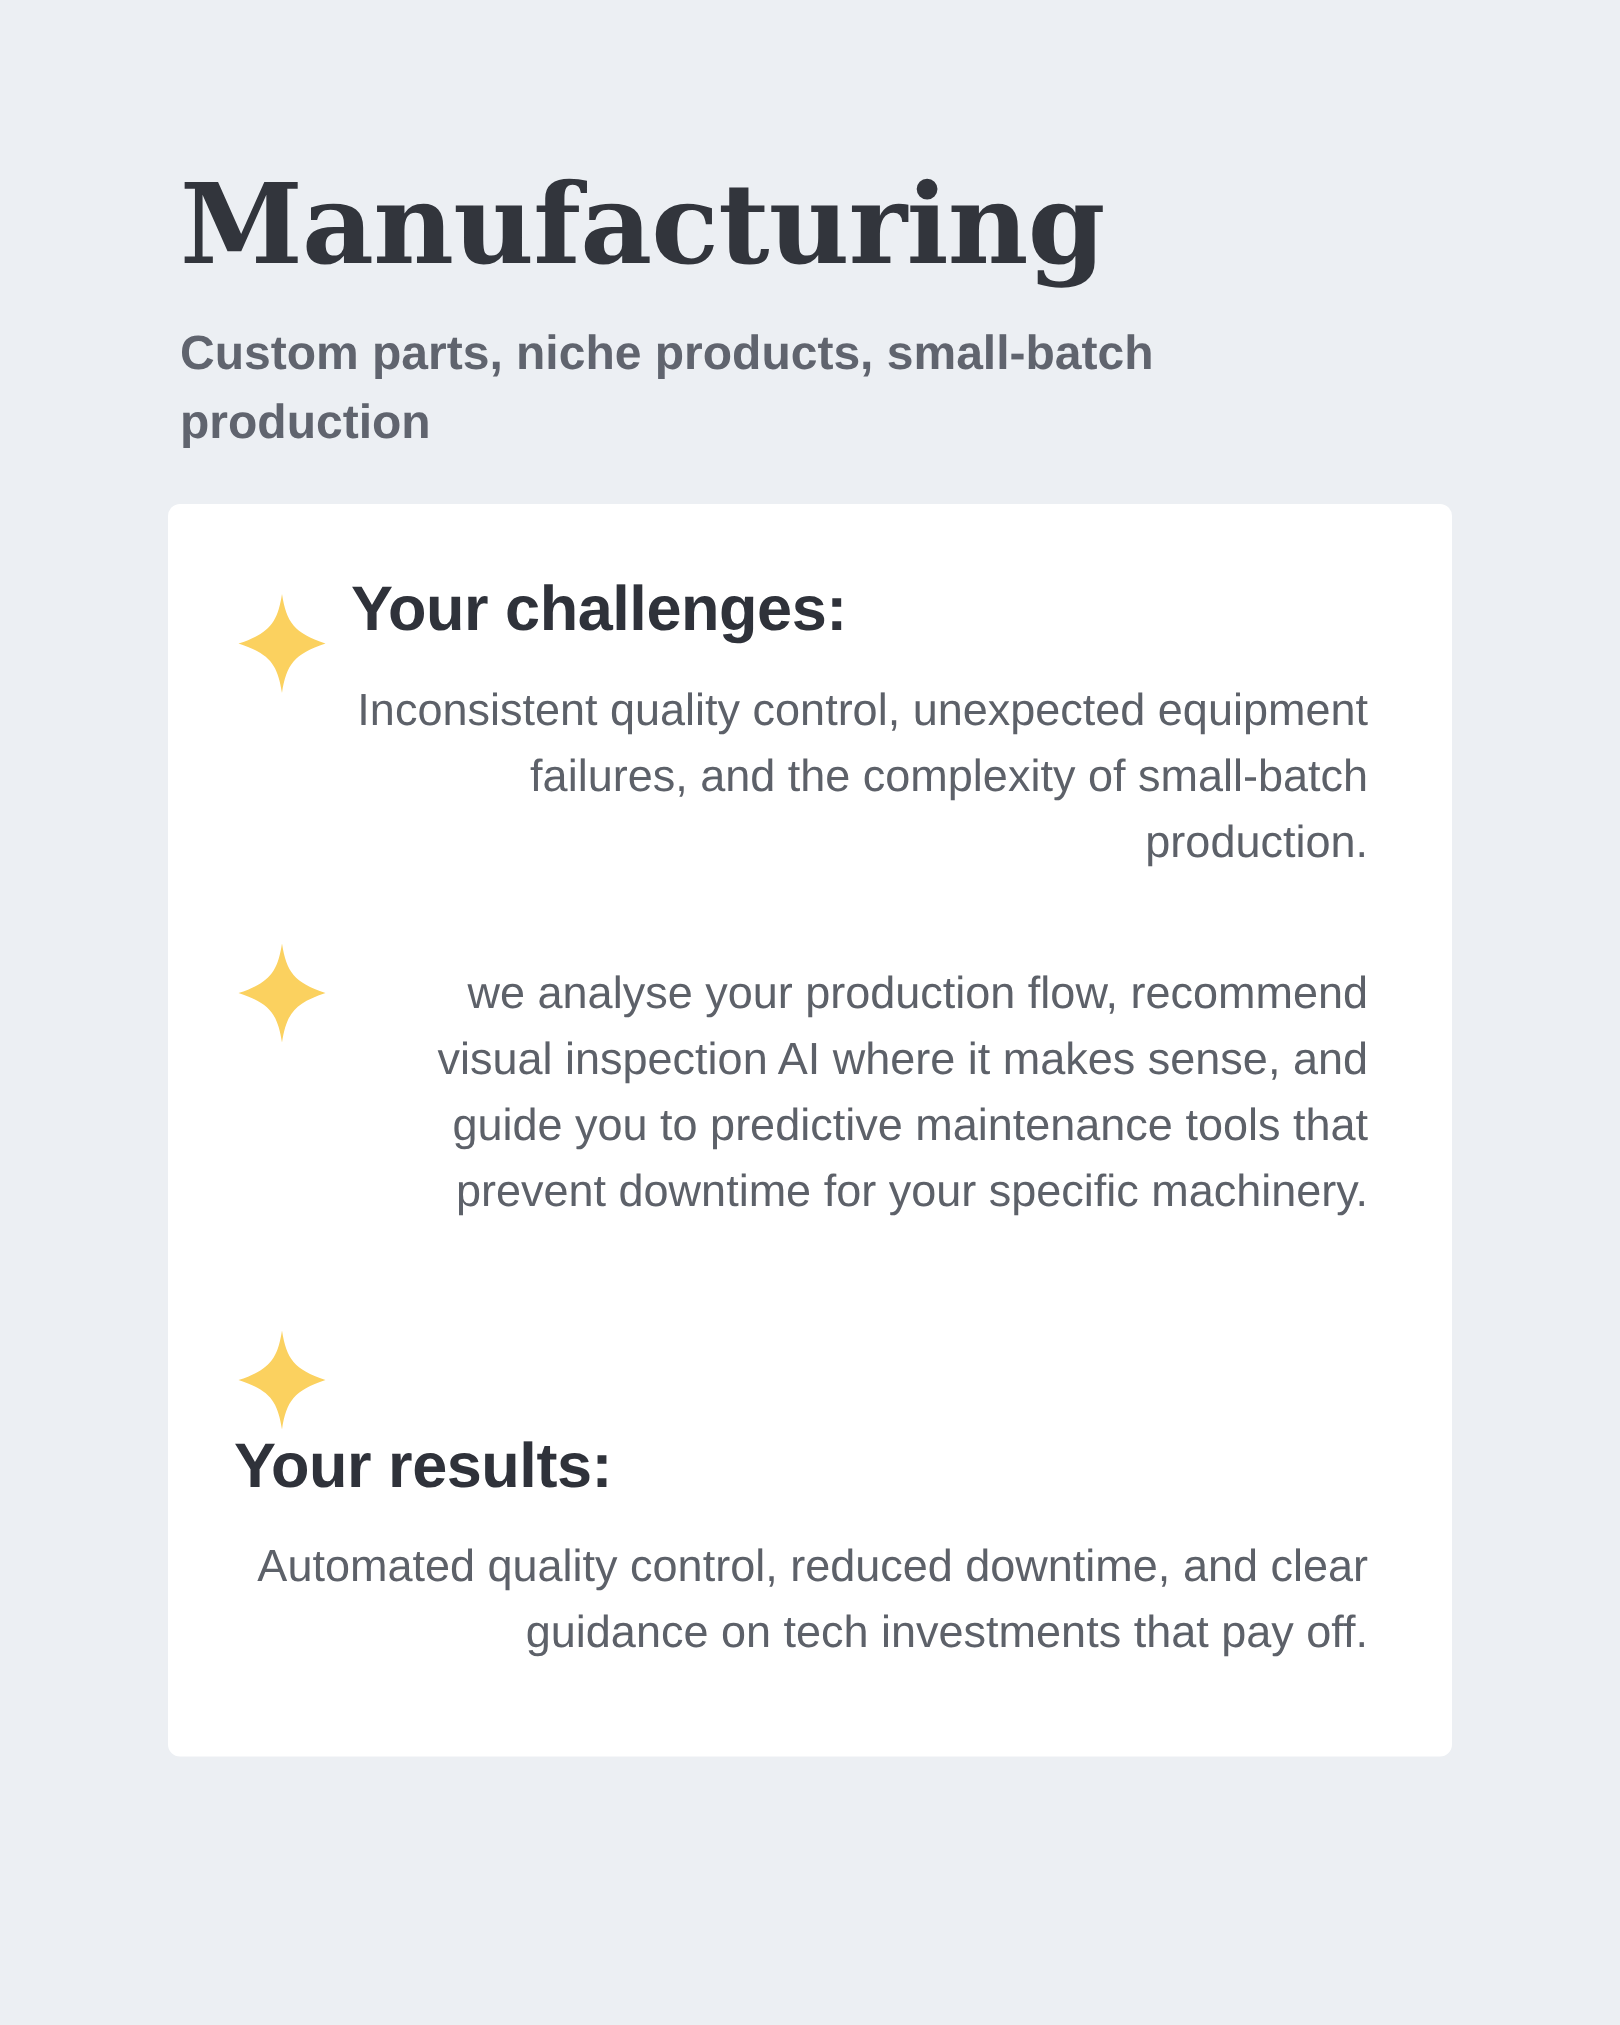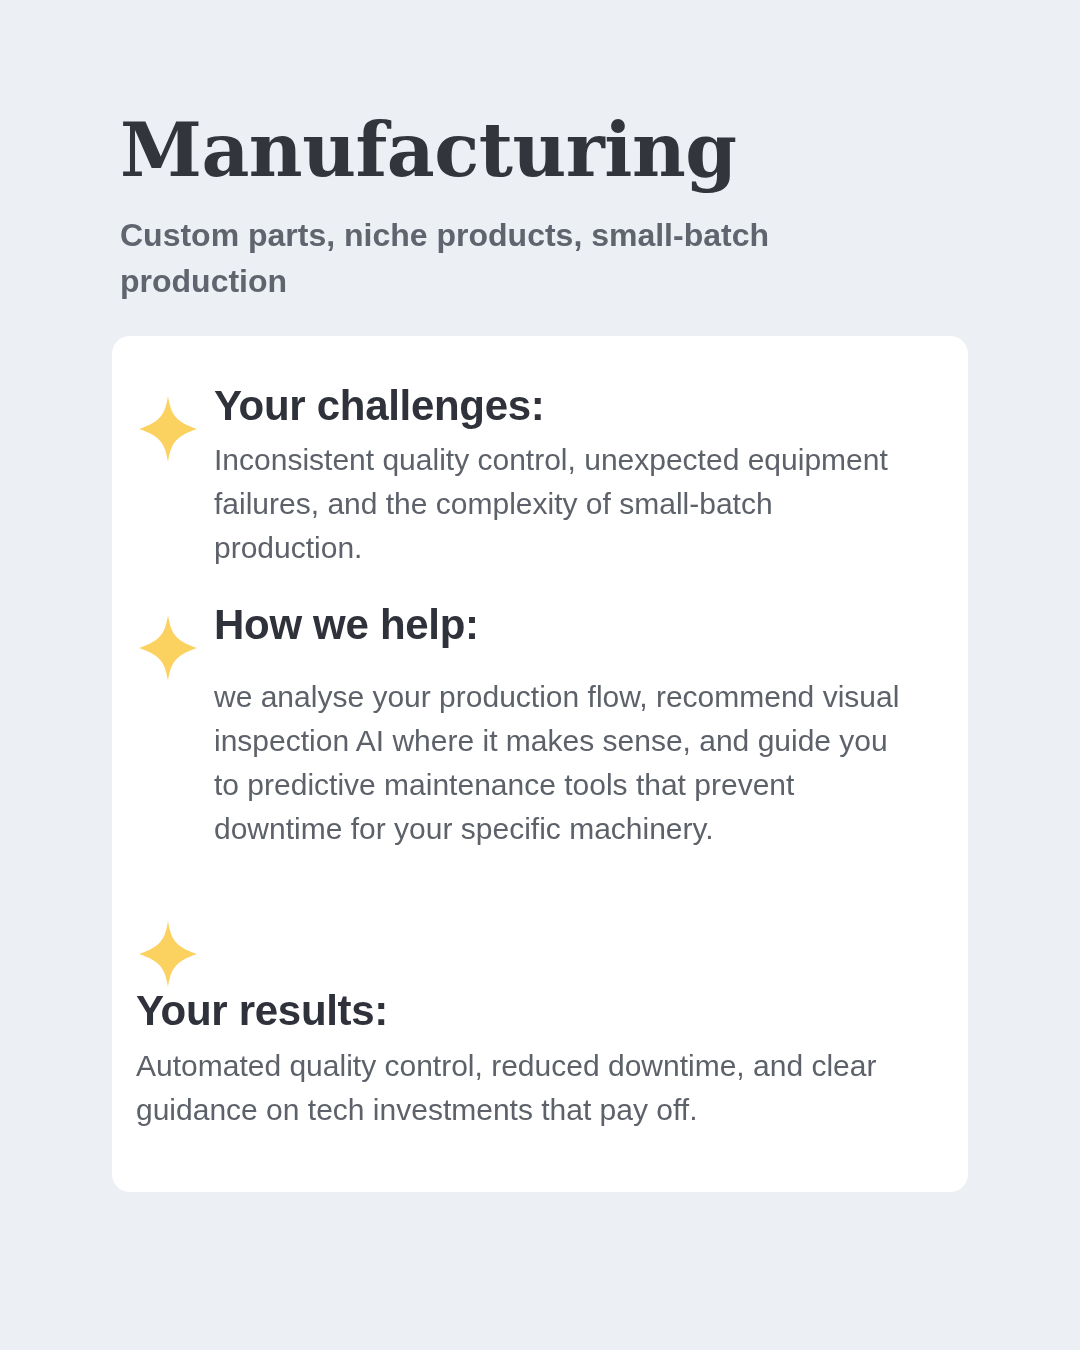--- a/index.html
+++ b/index.html
@@ -40,23 +40,23 @@
     margin: 22px 0 0 0;
     max-width: 780px;
     font-weight: 700;
   }
   .card {
     position: absolute;
     left: 112px;
     top: 336px;
     width: 856px;
     background: #ffffff;
-    border-radius: 18px;
+    border-radius: 8px;
     box-sizing: border-box;
-    padding: 46px 56px 60px 24px;
+    padding: 46px 56px 60px 44px;
   }
   .block {
     display: flex;
     align-items: flex-start;
   }
   .block + .block {
     margin-top: 30px;
   }
   .spark {
     flex: 0 0 auto;
@@ -80,22 +80,23 @@
     color: #2f323a;
     line-height: 1.15;
     margin: 0;
     letter-spacing: -0.3px;
   }
   .block-text {
     font-family: "Liberation Sans", sans-serif;
     font-size: 30px;
     line-height: 1.47;
     color: #5d6169;
-    margin: 8px 0 0 0;
+    margin: 22px 0 0 0;
     font-weight: 400;
+    text-align: right;
   }
   .block-text.indent-gap {
     margin-top: 26px;
   }
   .block.results {
     margin-top: 56px;
     flex-direction: column;
   }
 </style>
 </head>
@@ -122,21 +123,20 @@
       </div>
     </div>
 
     <div class="block">
       <span class="spark">
         <svg width="60" height="66" viewBox="0 0 60 66" aria-hidden="true">
           <path d="M30 0 C33 19 38 26 59 33 C38 40 33 47 30 66 C27 47 22 40 1 33 C22 26 27 19 30 0 Z" fill="#fbd15f"></path>
         </svg>
       </span>
       <div class="block-body">
-        <h2 class="block-heading">How we help:</h2>
         <p class="block-text indent-gap">we analyse your production flow, recommend visual inspection AI where it makes sense, and guide you to predictive maintenance tools that prevent downtime for your specific machinery.</p>
       </div>
     </div>
 
     <div class="block results">
       <span class="spark">
         <svg width="60" height="66" viewBox="0 0 60 66" aria-hidden="true">
           <path d="M30 0 C33 19 38 26 59 33 C38 40 33 47 30 66 C27 47 22 40 1 33 C22 26 27 19 30 0 Z" fill="#fbd15f"></path>
         </svg>
       </span>

